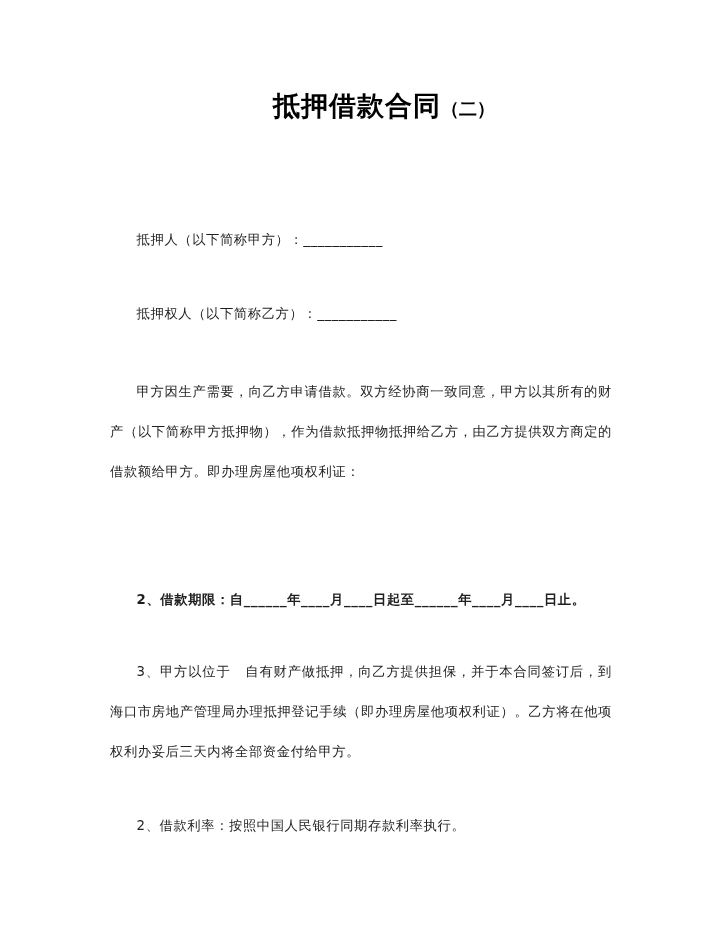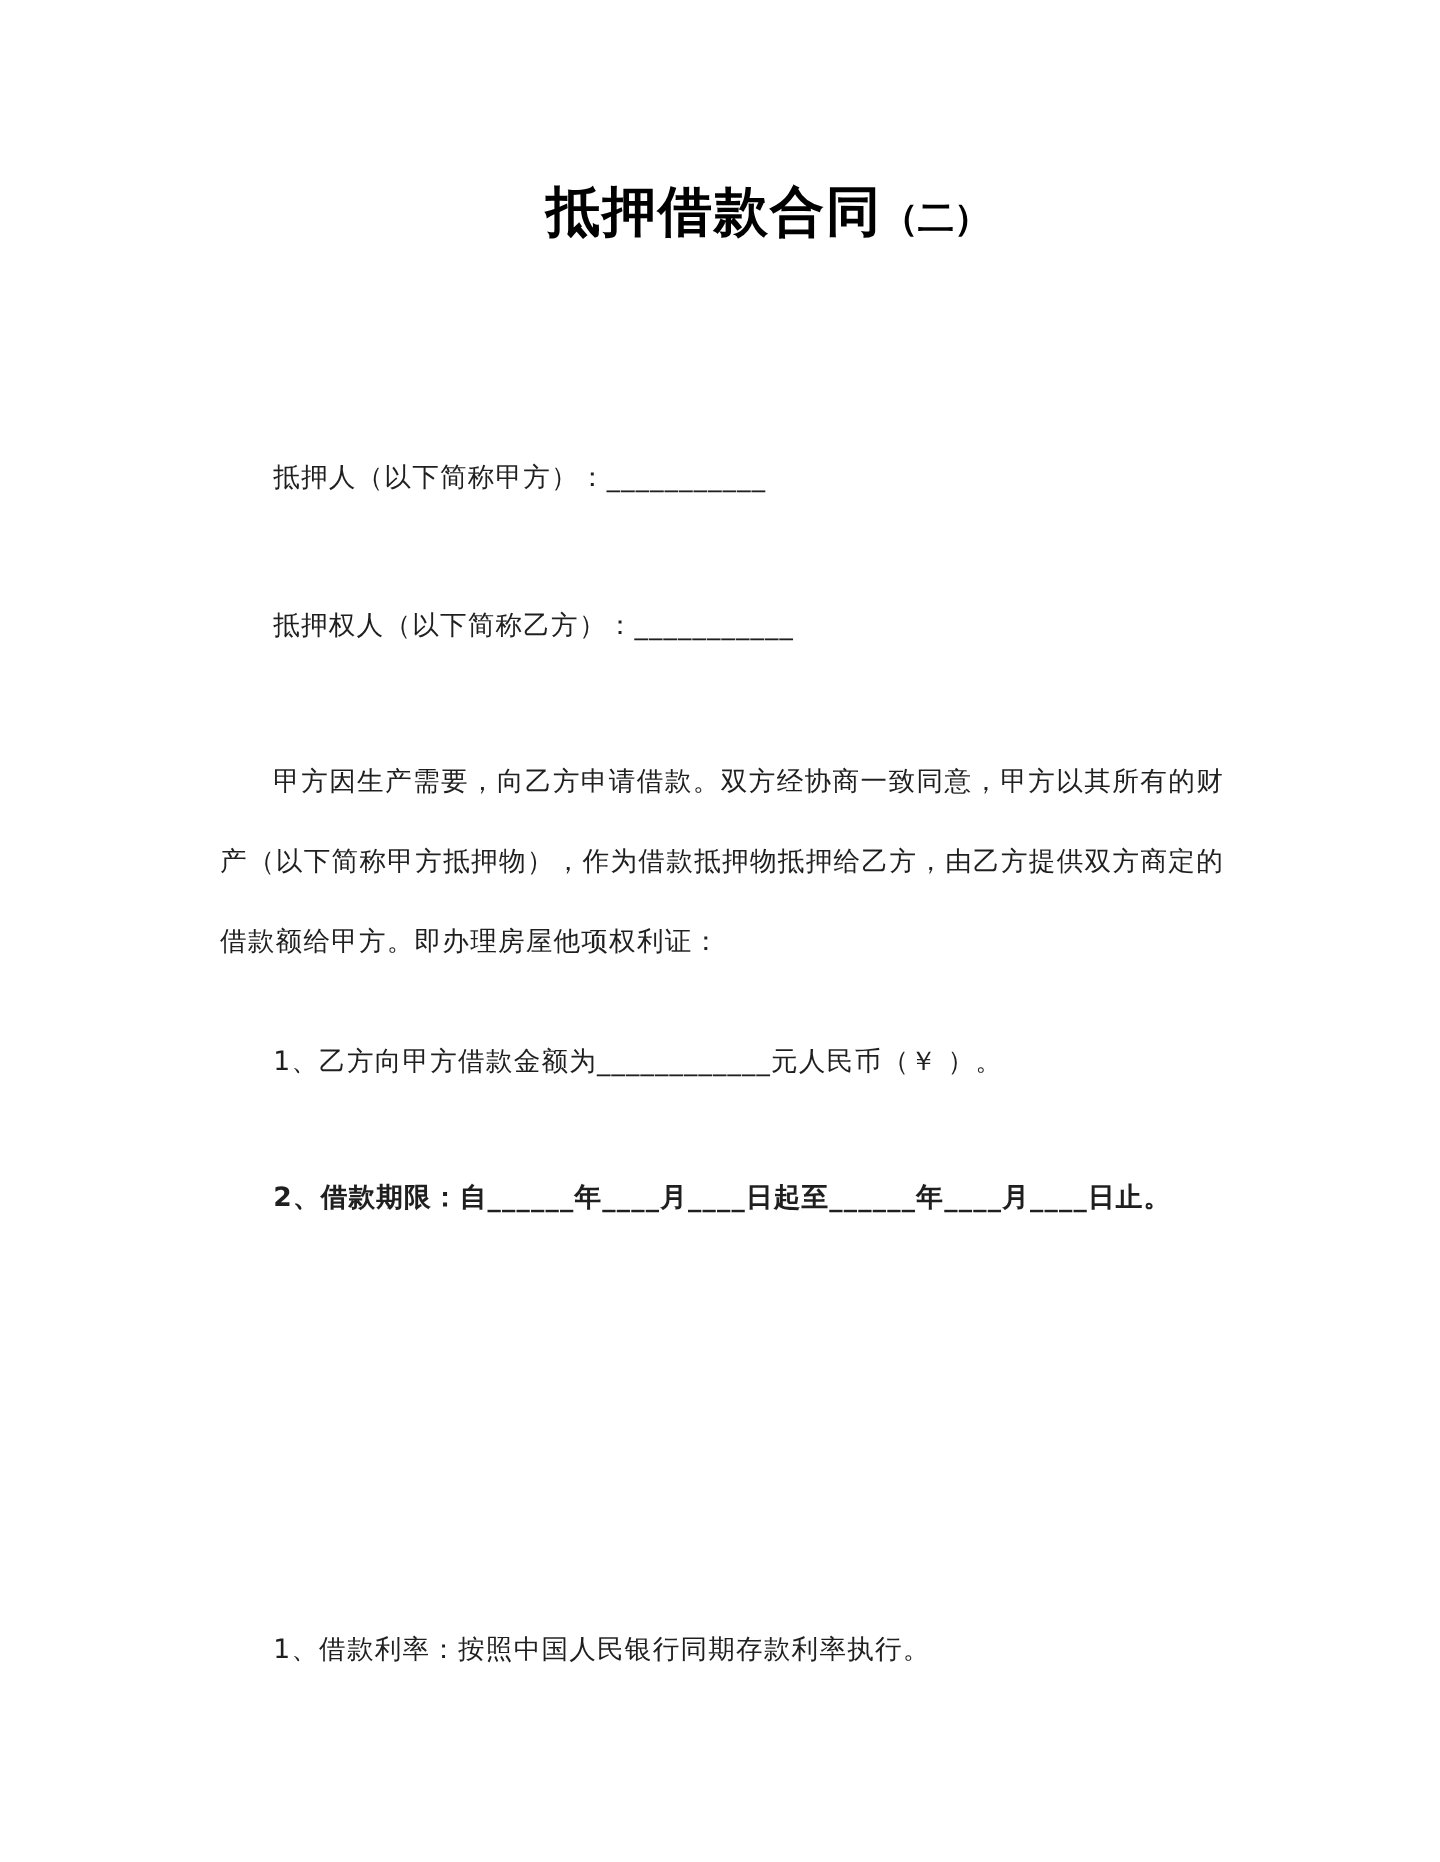--- a/index.html
+++ b/index.html
@@ -73,20 +73,20 @@
   <div class="doc-title">
     <span>抵押借款合同</span><span class="title-suffix">（二）</span>
   </div>
 
   <div class="body-block p-party2 indent">抵押权人（以下简称乙方）：___________</div>
 
   <div class="body-block p-party1 indent">抵押人（以下简称甲方）：___________</div>
 
   <div class="body-block p-preamble indent">甲方因生产需要，向乙方申请借款。双方经协商一致同意，甲方以其所有的财产（以下简称甲方抵押物），作为借款抵押物抵押给乙方，由乙方提供双方商定的借款额给甲方。即办理房屋他项权利证：</div>
 
-  <div class="body-block p-clause1 indent">1、乙方向甲方借款金额为____________元人民币（￥  ）。</div>
 
   <div class="body-block p-clause2 indent">2、借款期限：自______年____月____日起至______年____月____日止。</div>
 
+  <div class="body-block p-clause3 indent"><span>3、甲方以位于</span><span class="gap-space"></span><span>自有财产做抵押，向乙方提供担保，并于本合同签订后，到海口市房地产管理局办理抵押登记手续（即办理房屋他项权利证）。乙方将在他项权利办妥后三天内将全部资金付给甲方。</span></div>
 
-  <div class="body-block p-clause4 indent">1、借款利率：按照中国人民银行同期存款利率执行。</div>
+  <div class="body-block p-clause4 indent">2、借款利率：按照中国人民银行同期存款利率执行。</div>
 
 </div>
 
 </body></html>

